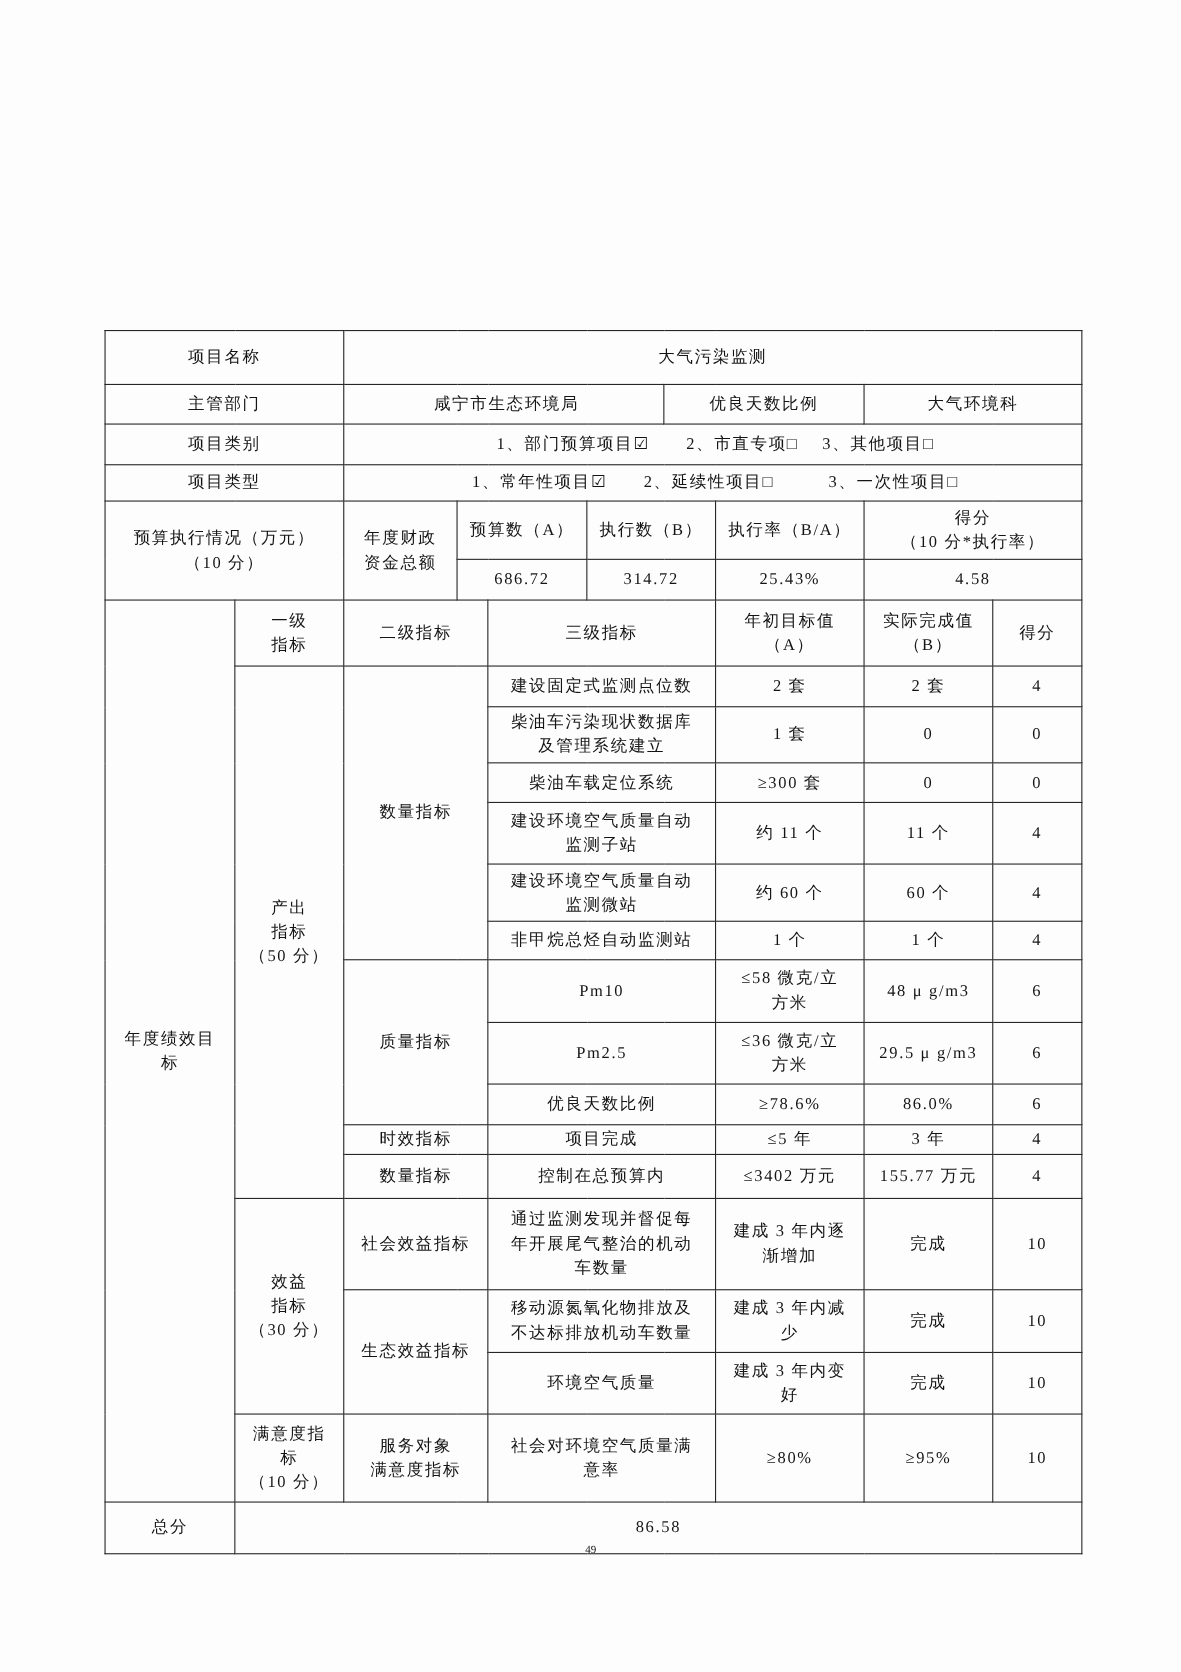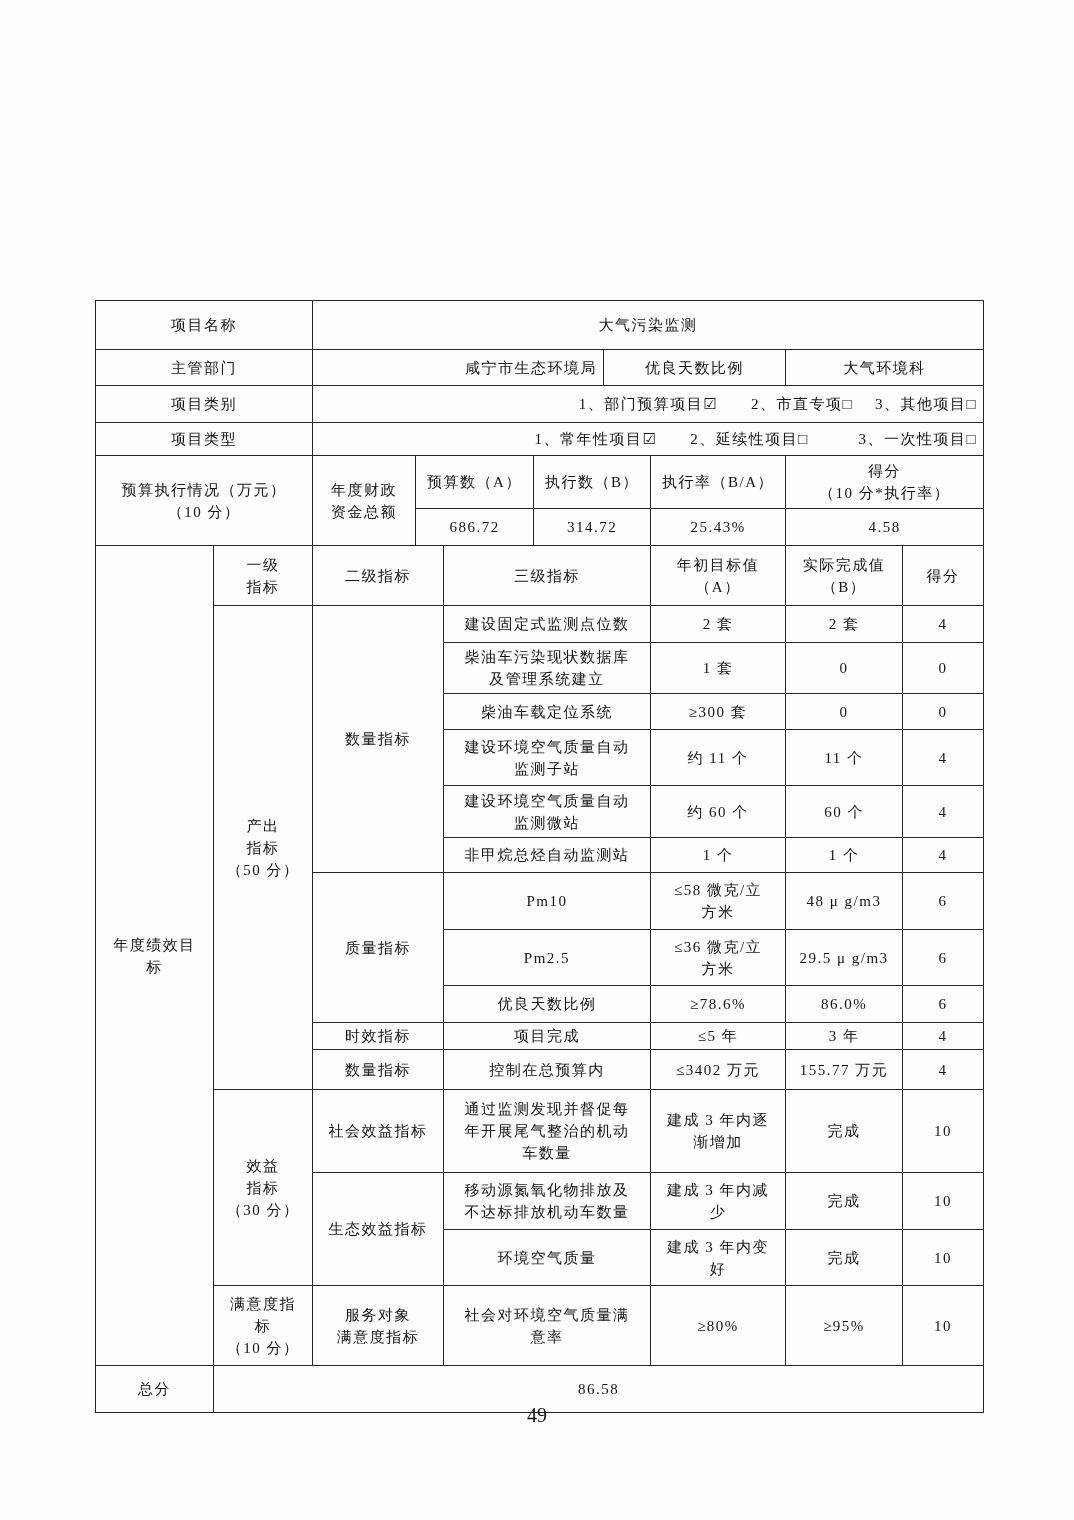--- a/index.html
+++ b/index.html
@@ -33,30 +33,30 @@
     text-align: center;
     vertical-align: middle;
     font-size: 15px;
     line-height: 22px;
     letter-spacing: 1.5px;
     padding: 2px 6px;
     white-space: pre-line;
     overflow: hidden;
   }
   table.perf td.al {
-    text-align: right;
+    text-align: center;
     padding-left: 11px;
   }
   .pageno {
     position: absolute;
     top: 1404px;
     left: 0;
     width: 100%;
     text-align: center;
-    font-size: 20px;
+    font-size: 10px;
   }
 </style>
 </head>
 <body>
 
 <div class="page">
 
 
   <table class="perf">
     <colgroup>

